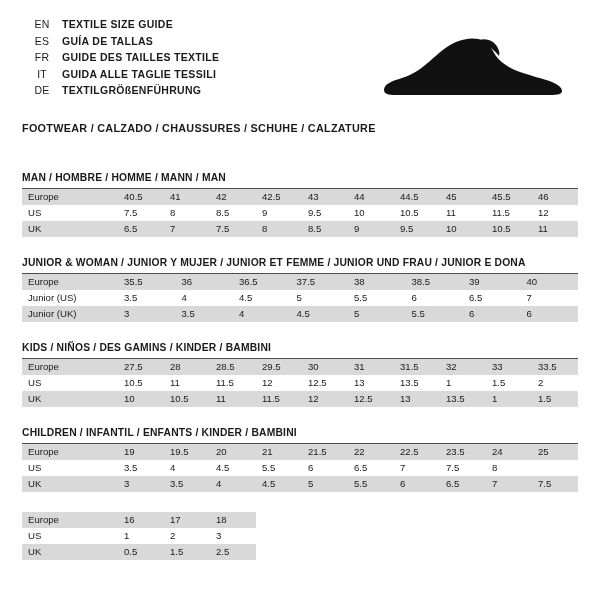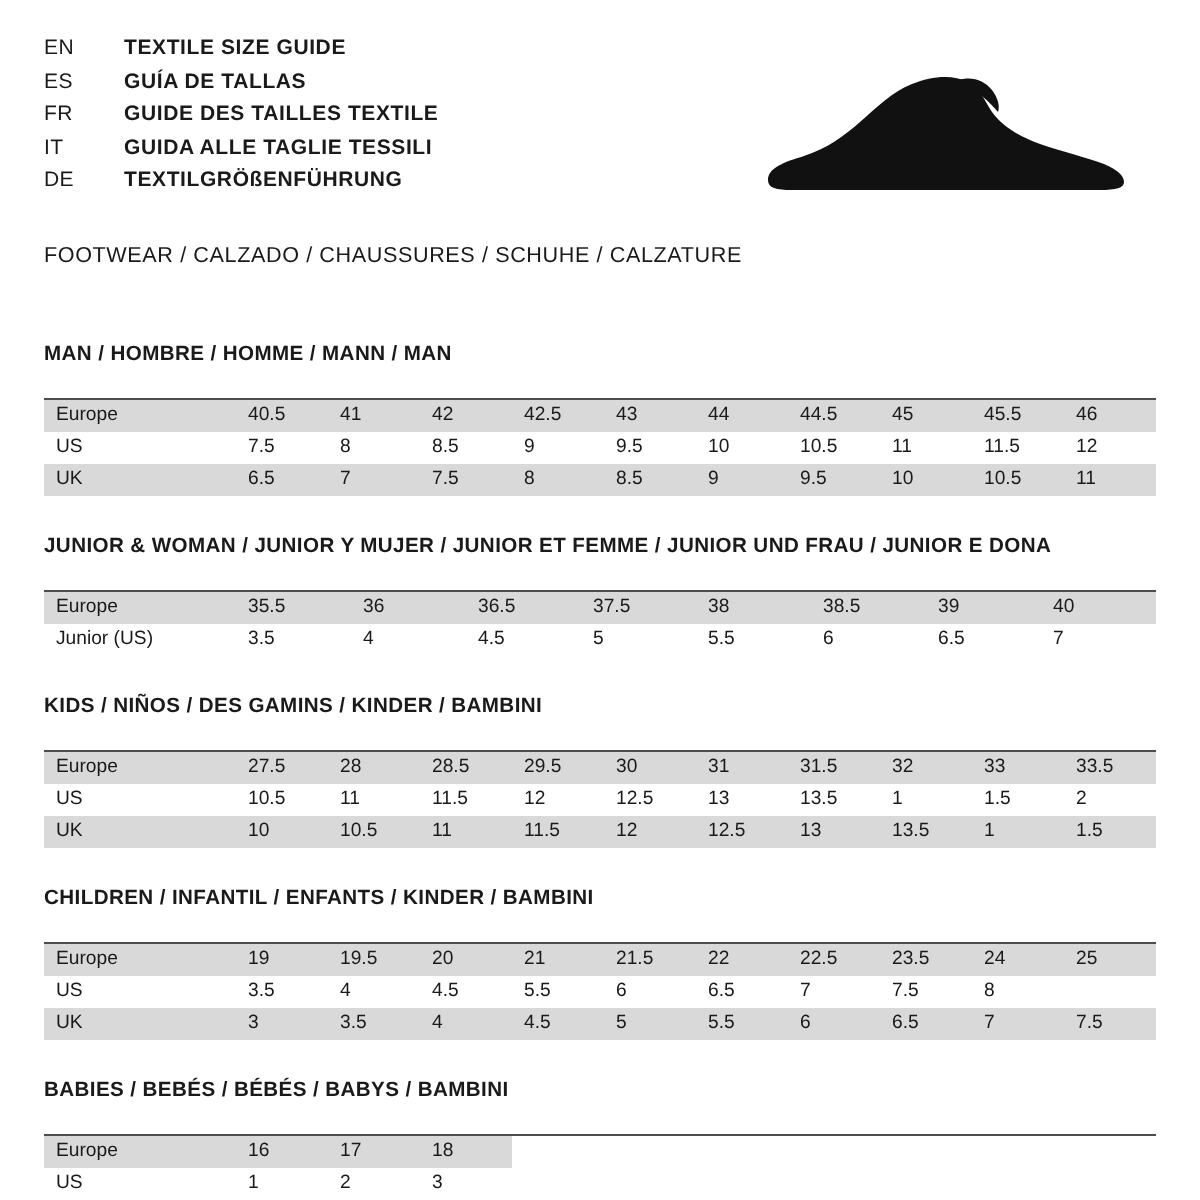--- a/index.html
+++ b/index.html
@@ -36,53 +36,54 @@
   .lang-table td {
     padding: 0 0 3.5px 0;
     vertical-align: top;
     white-space: nowrap;
     line-height: 13px;
   }
   .lang-code {
     width: 40px;
     font-weight: normal;
     color: #1a1a1a;
+    text-align: center;
   }
   .lang-title {
     font-weight: bold;
     letter-spacing: 0.3px;
   }
   .shoe-art {
     position: absolute;
     top: 14px;
     right: 10px;
     width: 190px;
     height: 70px;
   }
 
   
   .footwear-line {
     font-size: 10.8px;
-    font-weight: normal;
+    font-weight: bold;
     letter-spacing: 0.3px;
     margin-top: 12px;
   }
 
   
   .section {
     margin-top: 20px;
   }
   .section.first {
     margin-top: 38px;
   }
   .section-title {
     font-size: 10.3px;
     font-weight: bold;
     letter-spacing: 0.2px;
-    padding-bottom: 16px;
+    padding-bottom: 5px;
     border-bottom: 1px solid #4d4d4d;
     margin-bottom: 0;
   }
   table.size {
     width: 100%;
     border-collapse: collapse;
     table-layout: fixed;
     font-size: 9.6px;
   }
   table.size td {
@@ -218,20 +219,31 @@
         <td class="rowlabel">Junior (US)</td>
         <td>3.5</td>
         <td>4</td>
         <td>4.5</td>
         <td>5</td>
         <td>5.5</td>
         <td>6</td>
         <td>6.5</td>
         <td>7</td>
       </tr>
+      <tr class="shade">
+        <td class="rowlabel">Junior (UK)</td>
+        <td>3</td>
+        <td>3.5</td>
+        <td>4</td>
+        <td>4.5</td>
+        <td>5</td>
+        <td>5.5</td>
+        <td>6</td>
+        <td>6</td>
+      </tr>
     </tbody>
       </table>
   </div>
 
   <div class="section">
     <div class="section-title">KIDS / NIÑOS / DES GAMINS / KINDER / BAMBINI</div>
     <table class="size">
       <tbody>
           <tr class="shade">
         <td class="rowlabel">Europe</td>
@@ -317,21 +329,20 @@
         <td>6</td>
         <td>6.5</td>
         <td>7</td>
         <td>7.5</td>
       </tr>
     </tbody>
       </table>
   </div>
 
   <div class="section babies">
-    <div class="section-title">BABIES / BEBÉS / BÉBÉS / BABYS / BAMBINI</div>
     <table class="size">
       <tbody>
           <tr class="shade">
         <td class="rowlabel filled">Europe</td>
         <td class="filled">16</td>
         <td class="filled">17</td>
         <td class="filled">18</td>
         <td></td>
         <td></td>
         <td></td>

